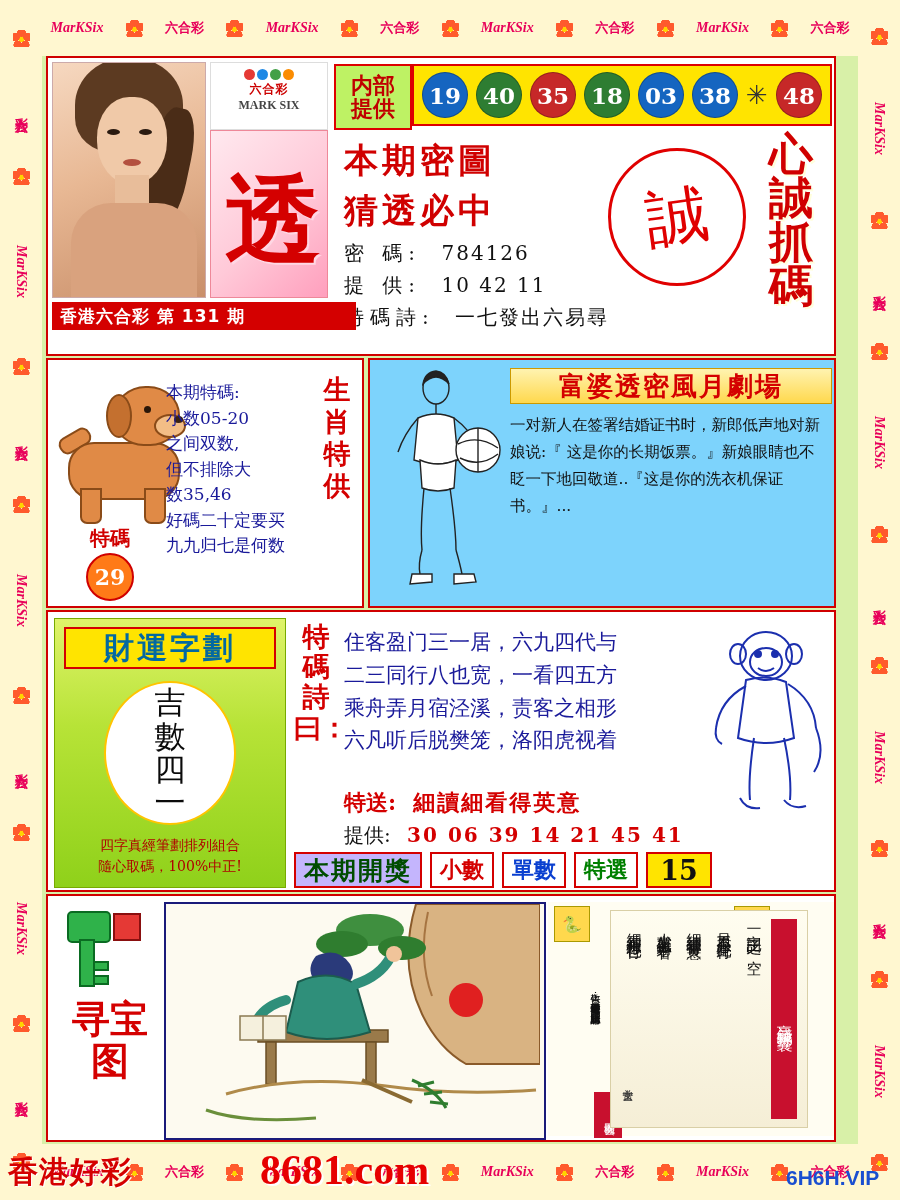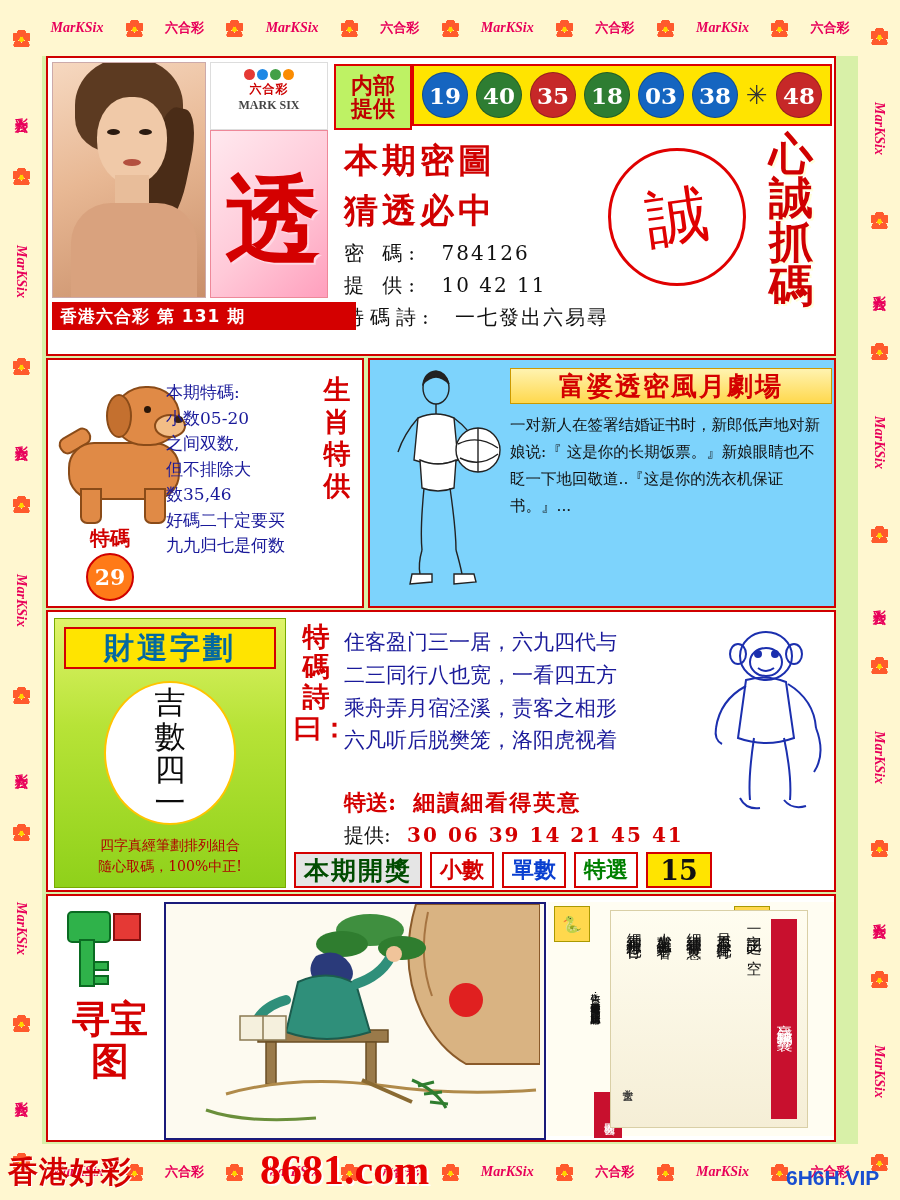--- a/index.html
+++ b/index.html
@@ -246,21 +246,21 @@
   }
   .tigong .lb2{color:#111;}
   .tigong .vl{color:#d40000;font-weight:bold;margin-left:10px;letter-spacing:2px;}
   .monkey{position:absolute;left:636px;top:14px;width:150px;height:200px;}
 
   .kaijiang{
     position:absolute;left:246px;top:240px;width:538px;height:36px;
     display:flex;align-items:center;gap:8px;
   }
   .kj-main{
-    background:#e5e5e5;border:2px solid #d40000;height:36px;
+    background:#c4b5fd;border:2px solid #d40000;height:36px;
     display:flex;align-items:center;padding:0 8px;
     font-size:25px;font-weight:bold;color:#004c00;letter-spacing:2px;
     font-family:"DejaVu Serif",serif;box-sizing:border-box;
   }
   .kj-tag{
     height:36px;min-width:62px;padding:0 8px;
     display:flex;align-items:center;justify-content:center;
     font-size:22px;font-weight:bold;font-family:Liberation Sans, sans-serif;
     border:2px solid #d40000;box-sizing:border-box;
   }

